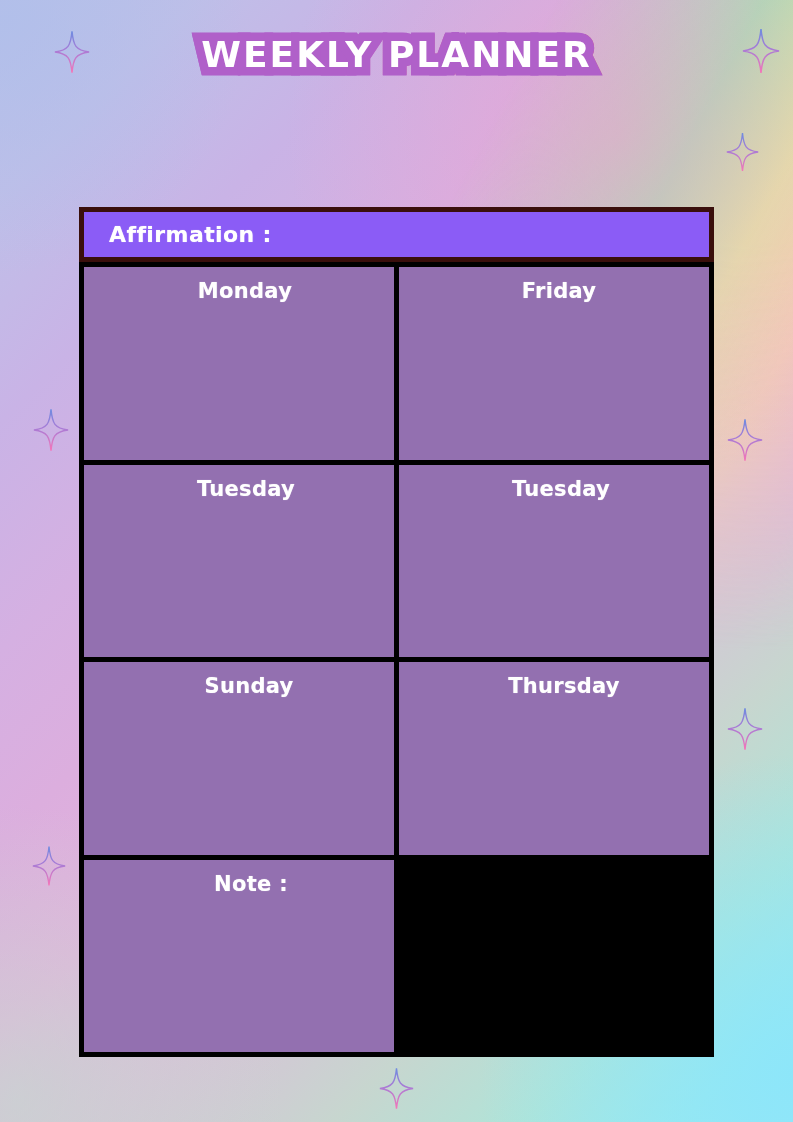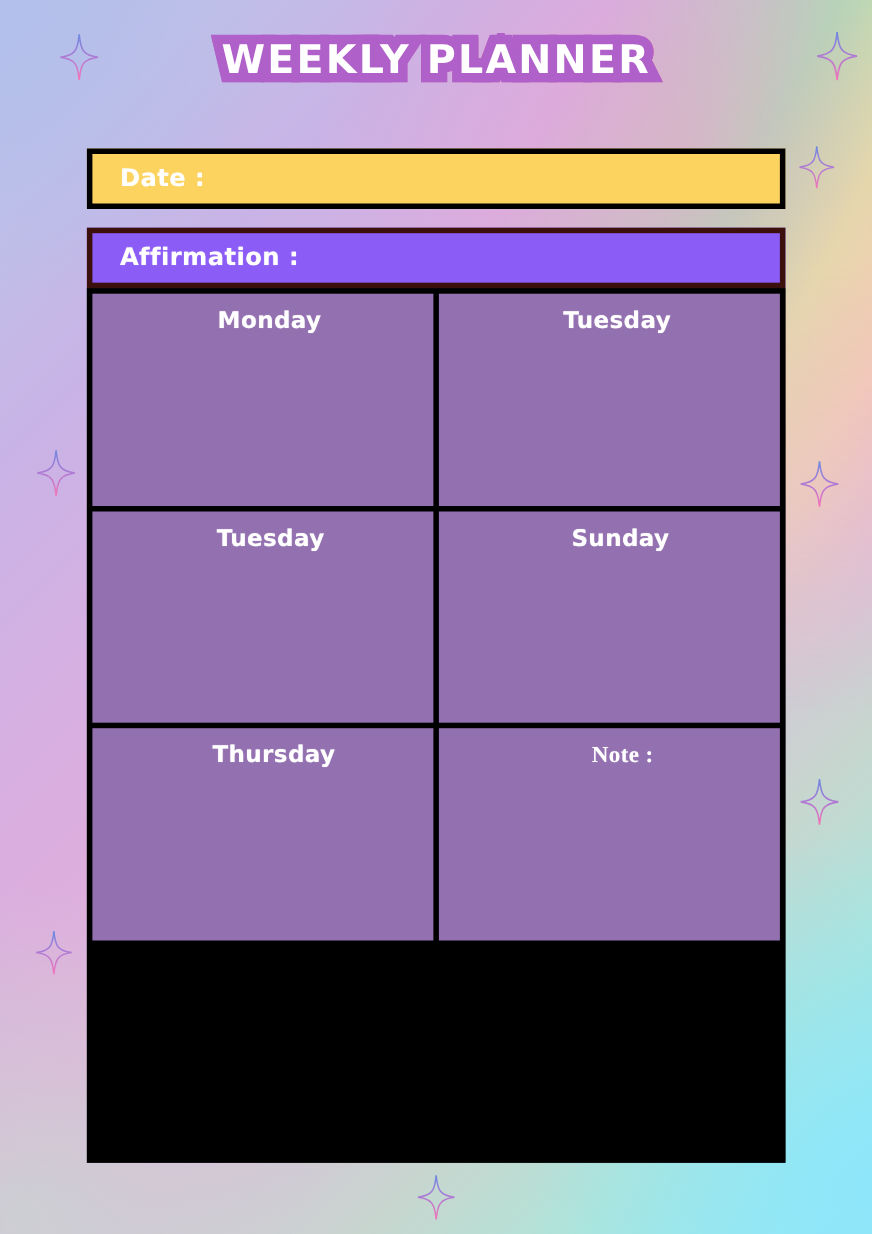--- a/index.html
+++ b/index.html
@@ -192,21 +192,21 @@
   .cell-c .day-label { padding-left: 14px; }
   .cell-c .lines     { padding-left: 2px; padding-right: 12px; }
   .cell-d .day-label { padding-left: 12px; }
   .cell-d .lines     { padding-left: 14px; padding-right: 8px; }
   .cell-e .day-label { padding-left: 14px; }
   .cell-e .lines     { padding-left: 2px; padding-right: 12px; }
   .cell-f .day-label { padding-left: 20px; }
   .cell-f .lines     { padding-left: 14px; padding-right: 8px; }
   .cell-g .day-label { padding-left: 20px; }
   .cell-g .lines     { padding-left: 2px; padding-right: 14px; }
-  .cell-h .day-label { padding-left: 24px; font-family: Liberation Serif, serif; }
+  .cell-h .day-label { padding-left: 24px; }
   .cell-h .lines     { padding-left: 16px; padding-right: 6px; }
 </style>
 </head>
 <body>
 
 <div id="bg-base"></div>
 <div id="bg-rainbow"></div>
 <div id="bg-pink-glow"></div>
 <div id="bg-cyan-glow"></div>
 
@@ -259,39 +259,44 @@
   <svg viewBox="0 0 40 48">
       <path d="M20 1 C21.5 17 24 22 39 24 C24 26 21.5 31 20 47 C18.5 31 16 26 1 24 C16 22 18.5 17 20 1 Z" fill="none" stroke="url(#sparkGrad)" stroke-width="1.6"></path>
     </svg>
 </div>
 
 <div id="page">
 
   <div class="title-layer title-stroke-outer">WEEKLY PLANNER</div>
   <div class="title-layer title-fill">WEEKLY PLANNER</div>
 
-  <div id="date-bar" class="field-bar">
-    <span class="field-label">Date :</span>
-  </div>
 
   <div id="affirmation-bar" class="field-bar">
     <span class="field-label">Affirmation :</span>
   </div>
 
   <div id="planner-grid">
 
     <div class="day-cell cell-a">
       <div class="day-label">Monday</div>
       <div class="lines">
         <div class="dash-line"></div>
         <div class="dash-line"></div>
         <div class="dash-line"></div>
       </div>
     </div>
 
+    <div class="day-cell cell-b">
+      <div class="day-label">Friday</div>
+      <div class="lines">
+        <div class="dash-line"></div>
+        <div class="dash-line"></div>
+        <div class="dash-line"></div>
+      </div>
+    </div>
 
     <div class="day-cell cell-c">
       <div class="day-label">Tuesday</div>
       <div class="lines">
         <div class="dash-line"></div>
         <div class="dash-line"></div>
         <div class="dash-line"></div>
       </div>
     </div>
 

